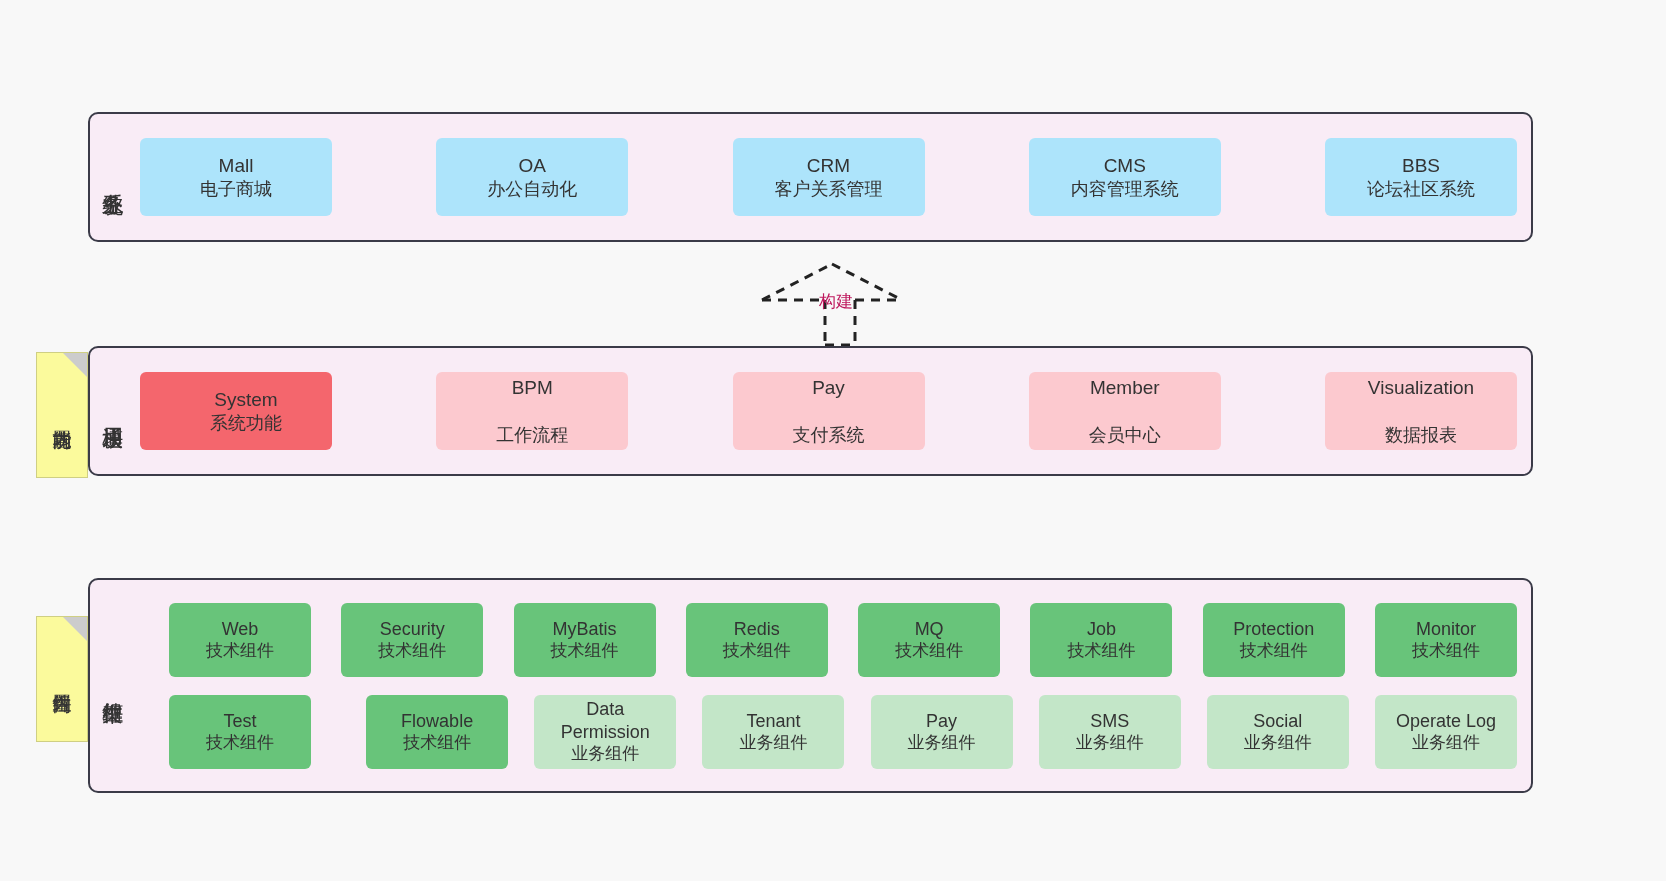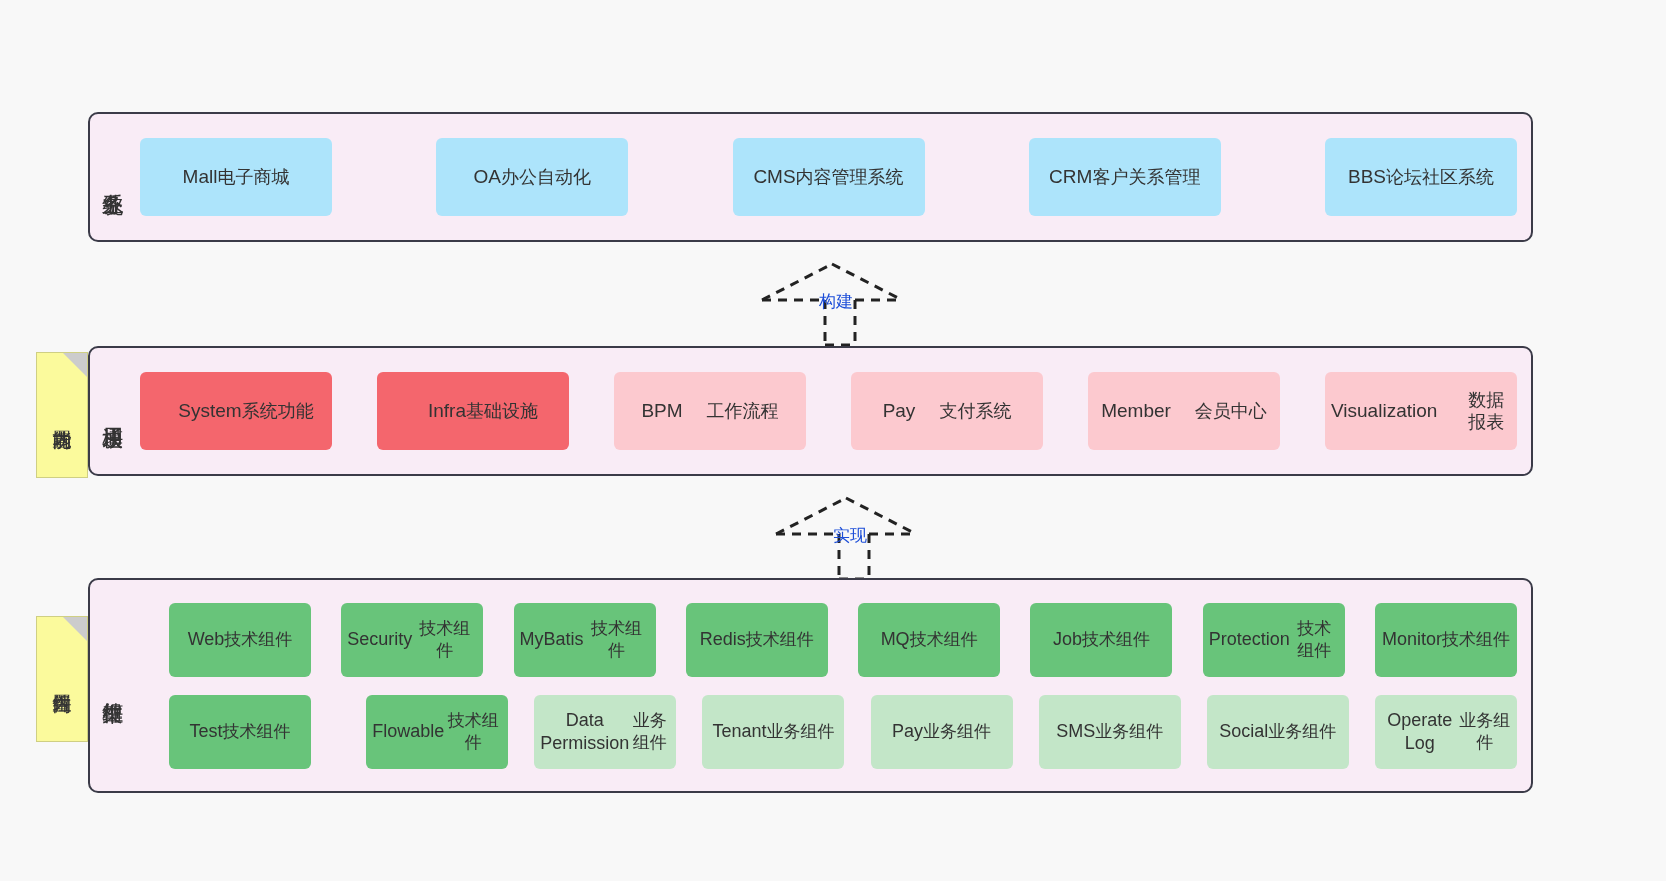--- a/index.html
+++ b/index.html
@@ -65,21 +65,21 @@
     flex-direction: row;
     gap: 0;
     justify-content: space-between;
   }
 
   
   .node {
     box-sizing: border-box;
     border-radius: 6px;
     display: flex;
-    flex-direction: row;
+    flex-direction: column;
     align-items: center;
     justify-content: center;
     text-align: center;
     color: #333333;
     line-height: 1.25;
     padding: 4px 6px;
   }
   .node .t1 { font-size: 19px; }
   .node .t2 { font-size: 18px; }
 
@@ -137,21 +137,21 @@
   }
 
   
   .connector {
     position: absolute;
   }
   .connector svg { display: block; }
   .connector .conn-label {
     position: absolute;
     font-size: 17px;
-    color: #1d4ed8;
+    color: #be185d;
     background: transparent;
     white-space: nowrap;
     user-select: none;
   }
 </style>
 </head>
 <body>
 
 <div id="canvas">
 
@@ -162,26 +162,26 @@
 
         <div class="node">
           <span class="t1">Mall</span>
           <span class="t2">电子商城</span>
         </div>
         <div class="node">
           <span class="t1">OA</span>
           <span class="t2">办公自动化</span>
         </div>
         <div class="node">
+          <span class="t1">CRM</span>
+          <span class="t2">客户关系管理</span>
+        </div>
+        <div class="node">
           <span class="t1">CMS</span>
           <span class="t2">内容管理系统</span>
-        </div>
-        <div class="node">
-          <span class="t1">CRM</span>
-          <span class="t2">客户关系管理</span>
         </div>
         <div class="node">
           <span class="t1">BBS</span>
           <span class="t2">论坛社区系统</span>
         </div>
 
       </div>
     </div>
   </div>
 
@@ -206,24 +206,20 @@
 
   <div class="layer" id="layer-modules" style="left:88px; top:346px; width:1445px; height:130px;">
     <div class="layer-label">通用模块</div>
     <div class="layer-body">
       <div class="row row-mod">
 
         <div class="node solid">
           <span class="t1">System</span>
           <span class="t2">系统功能</span>
         </div>
-        <div class="node solid">
-          <span class="t1">Infra</span>
-          <span class="t2">基础设施</span>
-        </div>
         <div class="node light">
           <span class="t1">BPM</span>
           <span class="t2">工作流程</span>
         </div>
         <div class="node light">
           <span class="t1">Pay</span>
           <span class="t2">支付系统</span>
         </div>
         <div class="node light">
           <span class="t1">Member</span>
@@ -231,32 +227,20 @@
         </div>
         <div class="node light">
           <span class="t1">Visualization</span>
           <span class="t2">数据报表</span>
         </div>
 
       </div>
     </div>
   </div>
 
-  <div class="connector" style="left:771px; top:496px; width:150px; height:85px;">
-    <svg width="150" height="85" viewBox="0 0 150 85">
-      <path d="M 68 38 L 68 83" stroke="#222222" stroke-width="3" fill="none" stroke-dasharray="9,7"></path>
-      <path d="M 98 38 L 98 83" stroke="#222222" stroke-width="3" fill="none" stroke-dasharray="9,7"></path>
-      <path d="M 68 83 L 98 83" stroke="#222222" stroke-width="3" fill="none" stroke-dasharray="9,7"></path>
-      <path d="M 5 38 L 68 38" stroke="#222222" stroke-width="3" fill="none" stroke-dasharray="9,7"></path>
-      <path d="M 98 38 L 145 38" stroke="#222222" stroke-width="3" fill="none" stroke-dasharray="9,7"></path>
-      <path d="M 5 38 L 75 2" stroke="#222222" stroke-width="3" fill="none" stroke-dasharray="9,7"></path>
-      <path d="M 75 2 L 145 38" stroke="#222222" stroke-width="3" fill="none" stroke-dasharray="9,7"></path>
-    </svg>
-    <span class="conn-label" style="left:62px; top:28px;">实现</span>
-  </div>
 
   <div class="note" style="left:36px; top:616px; width:52px; height:126px;">
     <span class="fold"></span>
     <span>内置组件</span>
   </div>
 
   <div class="layer" id="layer-framework" style="left:88px; top:578px; width:1445px; height:215px;">
     <div class="layer-label">框架组件</div>
     <div class="layer-body">
 

